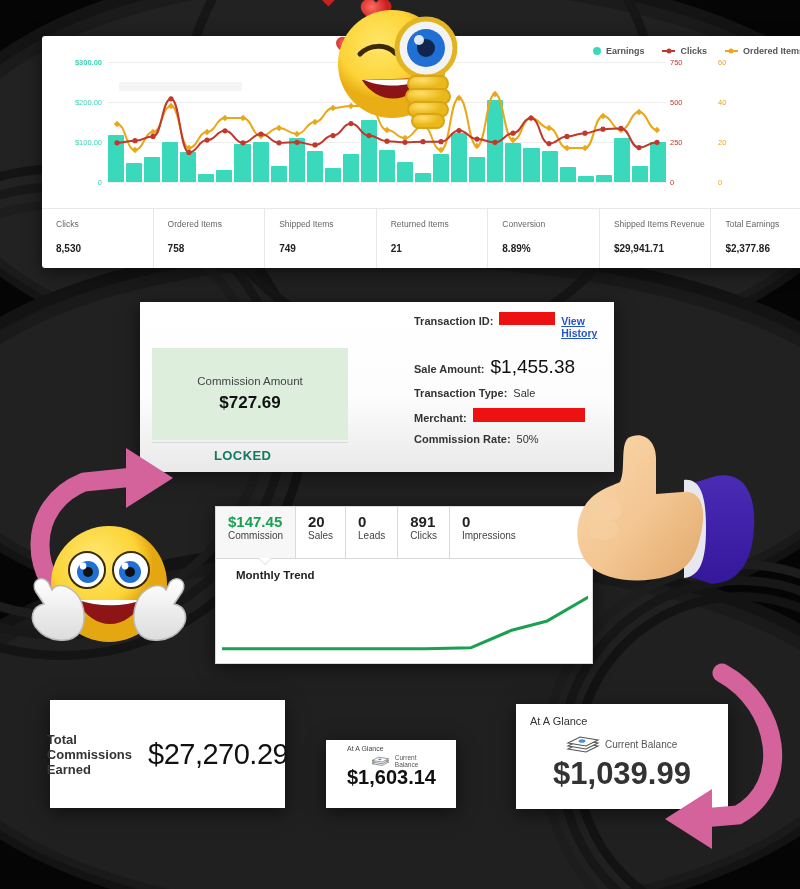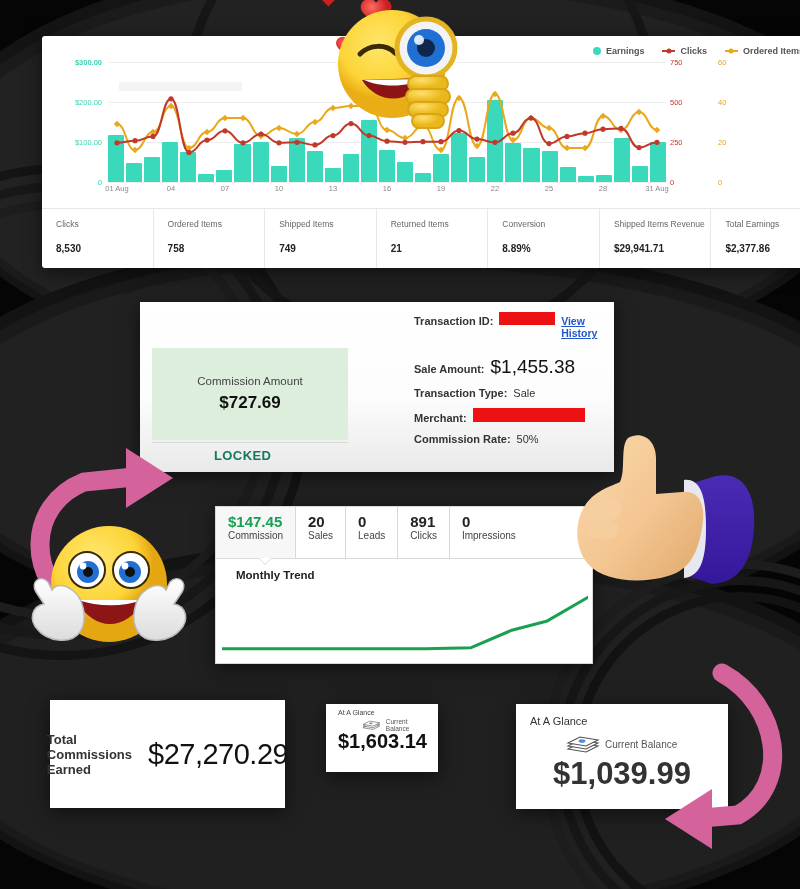--- a/index.html
+++ b/index.html
@@ -136,21 +136,21 @@
   #trend-svg { position: absolute; left: 6px; top: 80px; width: 366px; height: 72px; }
 
   
   #total-commissions-card {
     left: 50px; top: 700px; width: 235px; height: 108px;
     display: flex; flex-direction: row; align-items: center; justify-content: center; gap: 16px;
   }
   #tc-label { font-size: 13px; font-weight: 700; color: #333; }
   #tc-value { font-size: 29px; color: #111; font-weight: 400; letter-spacing: -.5px; }
 
-  #glance-small-card { left: 326px; top: 704px; width: 112px; height: 68px; padding: 5px 12px; }
+  #glance-small-card { left: 326px; top: 740px; width: 130px; height: 68px; padding: 5px 21px; }
   #glance-big-card  { left: 516px; top: 704px; width: 212px; height: 105px; padding: 11px 14px; }
   .glance-title-s { font-size: 7px; color: #444; }
   .glance-title-b { font-size: 11px; color: #333; }
   .glance-mid { display: flex; align-items: center; gap: 5px; }
   .glance-mid.s { margin: 2px 0 0 24px; }
   .glance-mid.b { margin: 6px 0 0 36px; }
   .bal-label-s { font-size: 6.5px; color: #555; }
   .bal-label-b { font-size: 10px; color: #555; }
   .bal-amt-s { font-size: 20px; font-weight: 700; color: #111; text-align: center; margin-top: -2px; }
   .bal-amt-b { font-size: 31px; font-weight: 700; color: #333; text-align: center; margin-top: 1px; }
@@ -315,33 +315,20 @@
             <circle cx="423" cy="56" r="2.6" fill="#c0392b"></circle>
             <circle cx="441" cy="81.6" r="2.6" fill="#c0392b"></circle>
             <circle cx="459" cy="74.4" r="2.6" fill="#c0392b"></circle>
             <circle cx="477" cy="71.19999999999999" r="2.6" fill="#c0392b"></circle>
             <circle cx="495" cy="67.2" r="2.6" fill="#c0392b"></circle>
             <circle cx="513" cy="66.4" r="2.6" fill="#c0392b"></circle>
             <circle cx="531" cy="85.6" r="2.6" fill="#c0392b"></circle>
             <circle cx="549" cy="80.32" r="2.6" fill="#c0392b"></circle>
           </svg>
       </div>
-      <div class="xaxis" id="chart-xaxis">
-          <span style="left: 1.6129%;">01 Aug</span>
-          <span style="left: 11.2903%;">04</span>
-          <span style="left: 20.9677%;">07</span>
-          <span style="left: 30.6452%;">10</span>
-          <span style="left: 40.3226%;">13</span>
-          <span style="left: 50%;">16</span>
-          <span style="left: 59.6774%;">19</span>
-          <span style="left: 69.3548%;">22</span>
-          <span style="left: 79.0323%;">25</span>
-          <span style="left: 88.7097%;">28</span>
-          <span style="left: 98.3871%;">31 Aug</span>
-        </div>
     </div>
 
     <div id="stats-table">
         <div class="stat-cell">
           <div class="stat-label">Clicks</div>
           <div class="stat-value">8,530</div>
         </div>
         <div class="stat-cell">
           <div class="stat-label">Ordered Items</div>
           <div class="stat-value">758</div>

